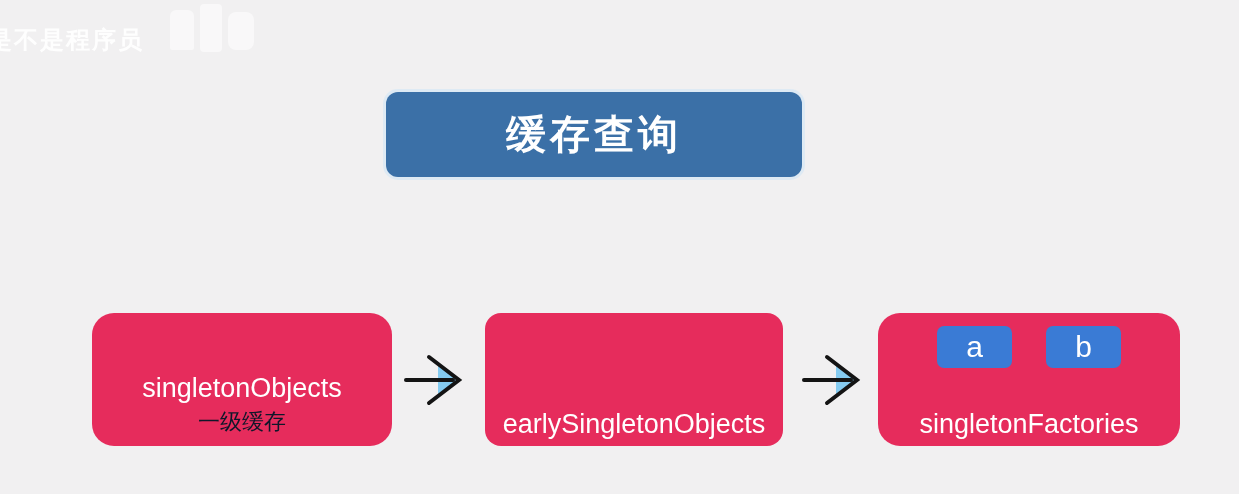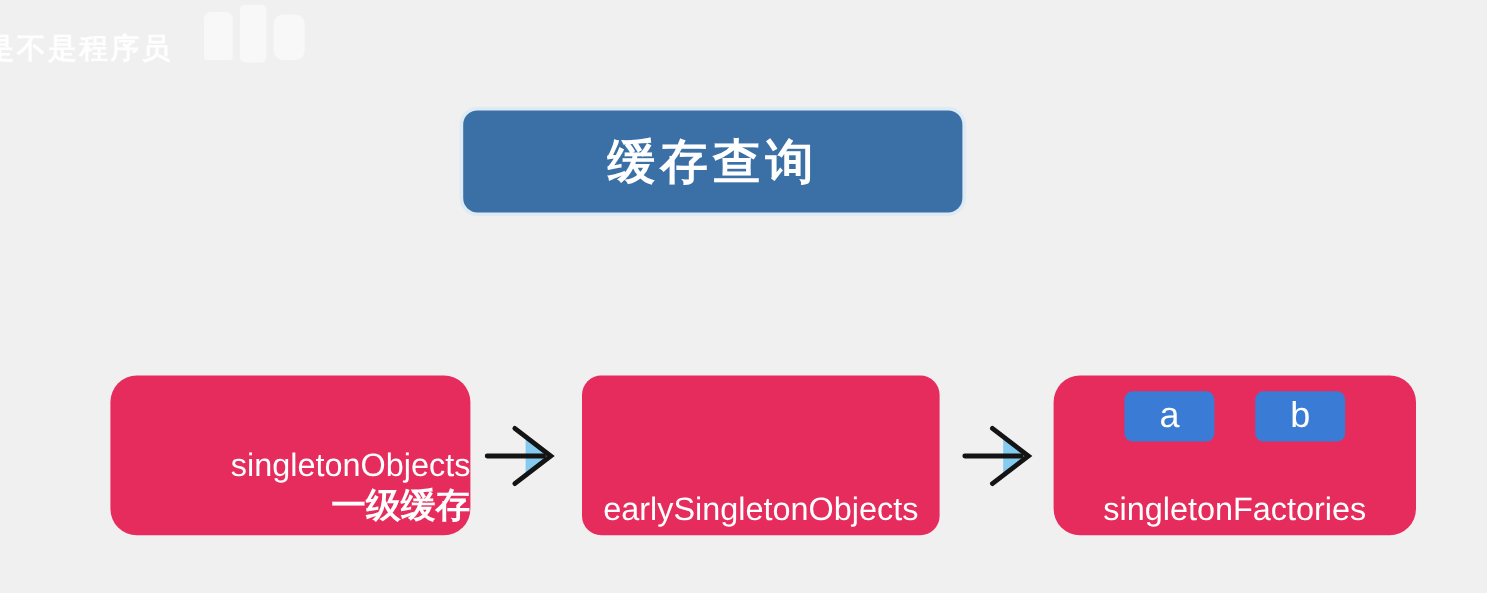--- a/index.html
+++ b/index.html
@@ -53,25 +53,25 @@
   .node {
     position: absolute; top: 313px; height: 133px;
     background: #e62c5c;
     border-radius: 22px;
     box-sizing: border-box;
     display: flex; flex-direction: column;
     align-items: center; justify-content: flex-end;
     padding-bottom: 6px;
     color: #ffffff;
   }
-  .node-1 { left: 92px;  width: 300px; align-items: flex-end; }
+  .node-1 { left: 92px;  width: 300px; }
   .node-2 { left: 485px; width: 298px; border-radius: 16px; }
   .node-3 { left: 878px; width: 302px; }
   .node-name    { font-size: 27px; line-height: 32px; color: #ffffff; }
-  .node-caption { font-size: 29px; line-height: 36px; font-weight: 700; color: #ffffff; }
+  .node-caption { font-size: 22px; line-height: 36px; font-weight: 400; color: #0f172a; }
 
   .child-row {
     display: flex; gap: 34px;
     margin-top: 13px; margin-bottom: auto;
   }
   .child-box {
     width: 75px; height: 42px;
     background: #3a7bd5;
     border-radius: 7px;
     display: flex; align-items: center; justify-content: center;

